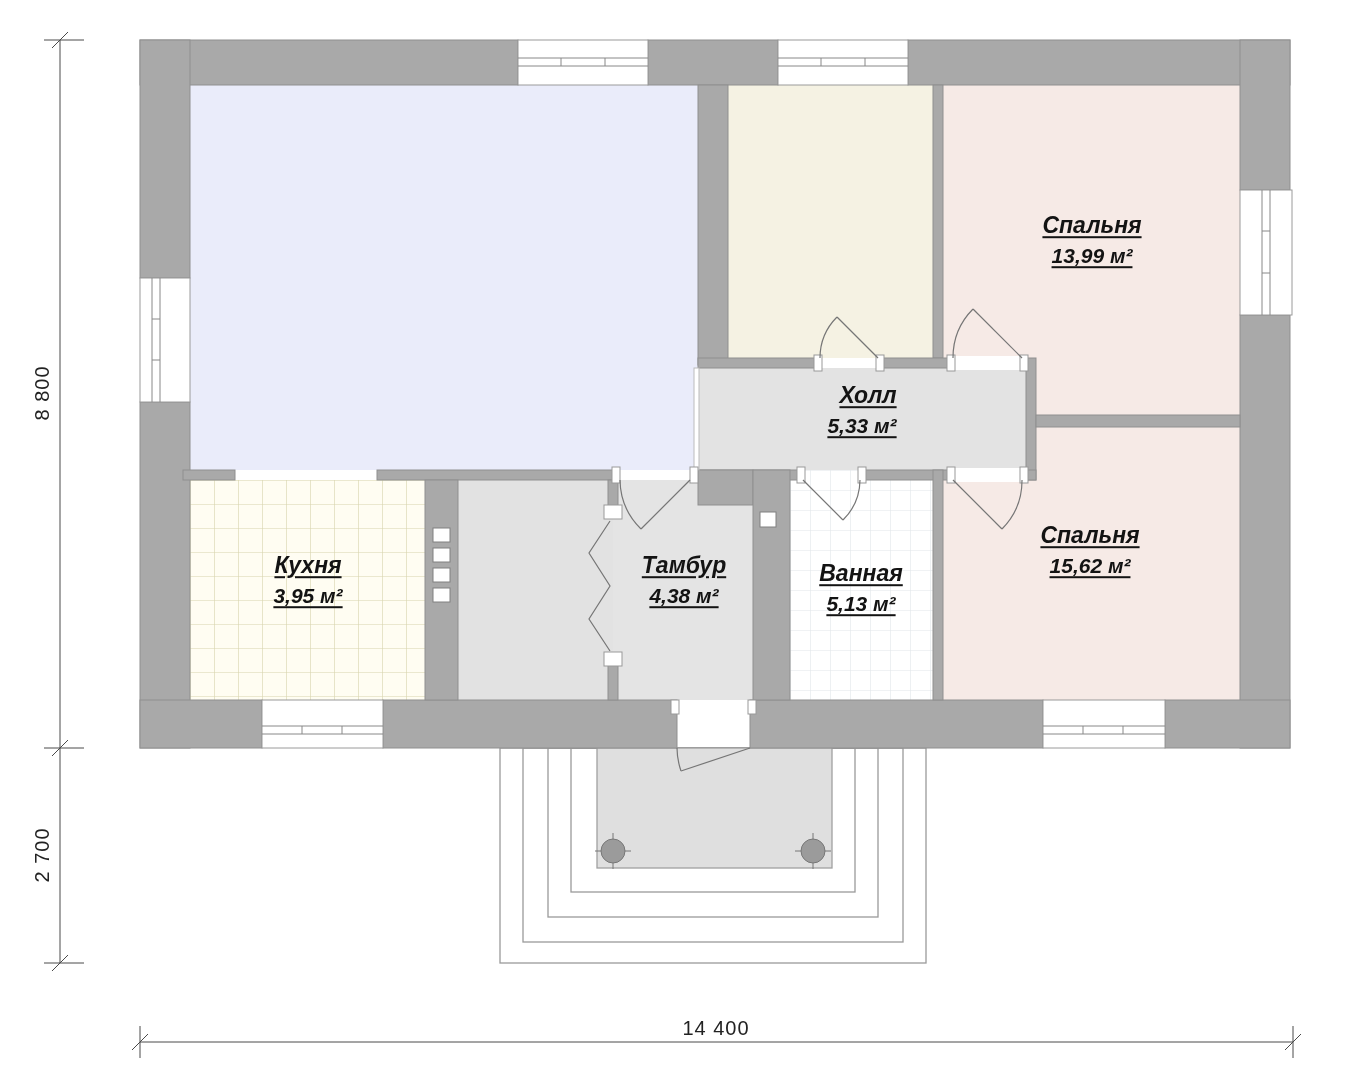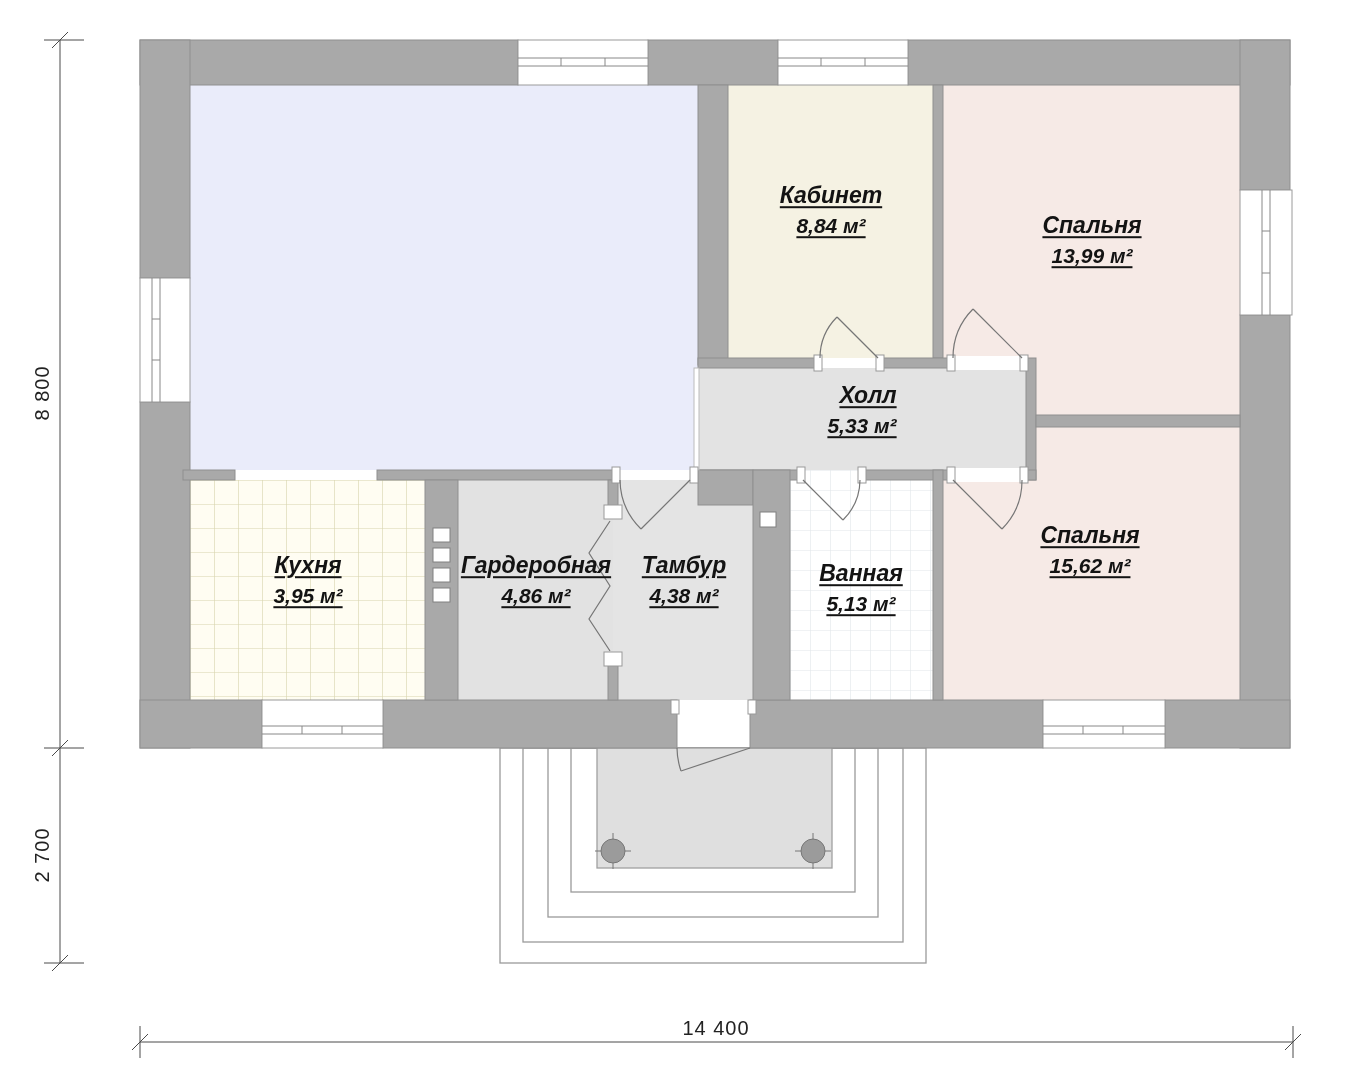--- a/index.html
+++ b/index.html
@@ -226,39 +226,31 @@
     <g>
       <line x1="140" y1="1042" x2="1293" y2="1042"></line>
       <line x1="140" y1="1026" x2="140" y2="1058"></line>
       <line x1="132" y1="1050" x2="148" y2="1034"></line>
       <line x1="1293" y1="1026" x2="1293" y2="1058"></line>
       <line x1="1285" y1="1050" x2="1301" y2="1034"></line>
     </g>
   </g>
 </svg>
 
-  <div class="room-label" style="left:831px;top:210px;">
-    <div class="rname">Кабинет</div>
-    <div class="rarea">8,84 м²</div>
-  </div>
   <div class="room-label" style="left:1092px;top:240px;">
     <div class="rname">Спальня</div>
     <div class="rarea">13,99 м²</div>
   </div>
   <div class="room-label" style="left:862px;top:410px;text-align:right;">
     <div class="rname">Холл</div>
     <div class="rarea">5,33 м²</div>
   </div>
   <div class="room-label" style="left:308px;top:580px;">
     <div class="rname">Кухня</div>
     <div class="rarea">3,95 м²</div>
-  </div>
-  <div class="room-label" style="left:536px;top:580px;">
-    <div class="rname">Гардеробная</div>
-    <div class="rarea">4,86 м²</div>
   </div>
   <div class="room-label" style="left:684px;top:580px;">
     <div class="rname">Тамбур</div>
     <div class="rarea">4,38 м²</div>
   </div>
   <div class="room-label" style="left:861px;top:580px;margin-top:8px;">
     <div class="rname">Ванная</div>
     <div class="rarea">5,13 м²</div>
   </div>
   <div class="room-label" style="left:1090px;top:550px;">

